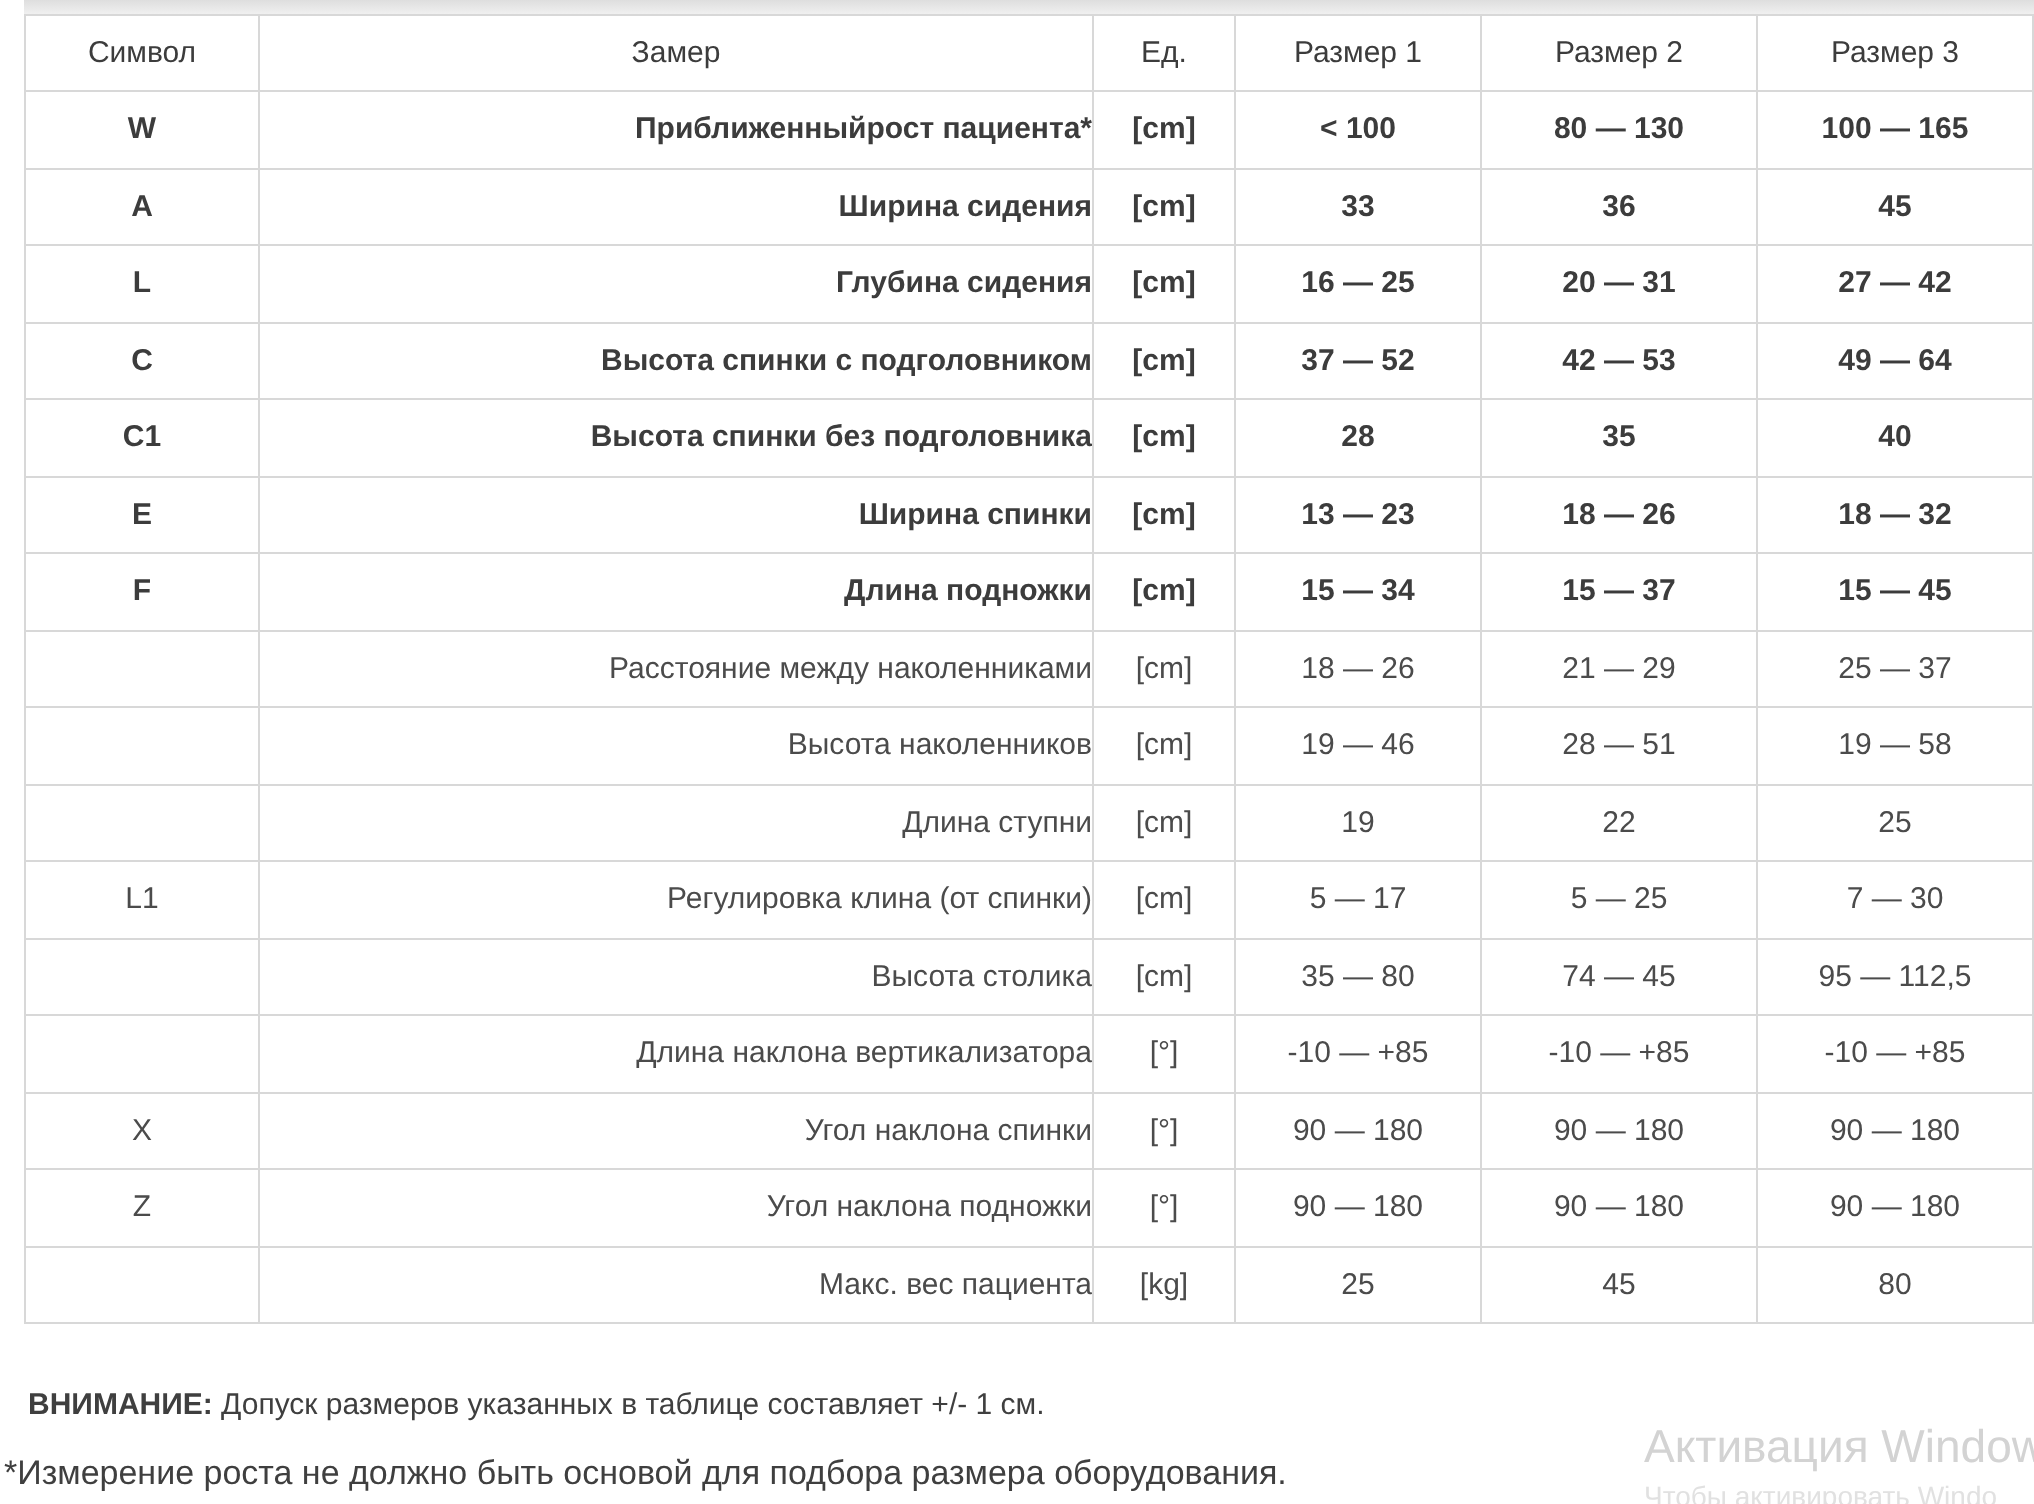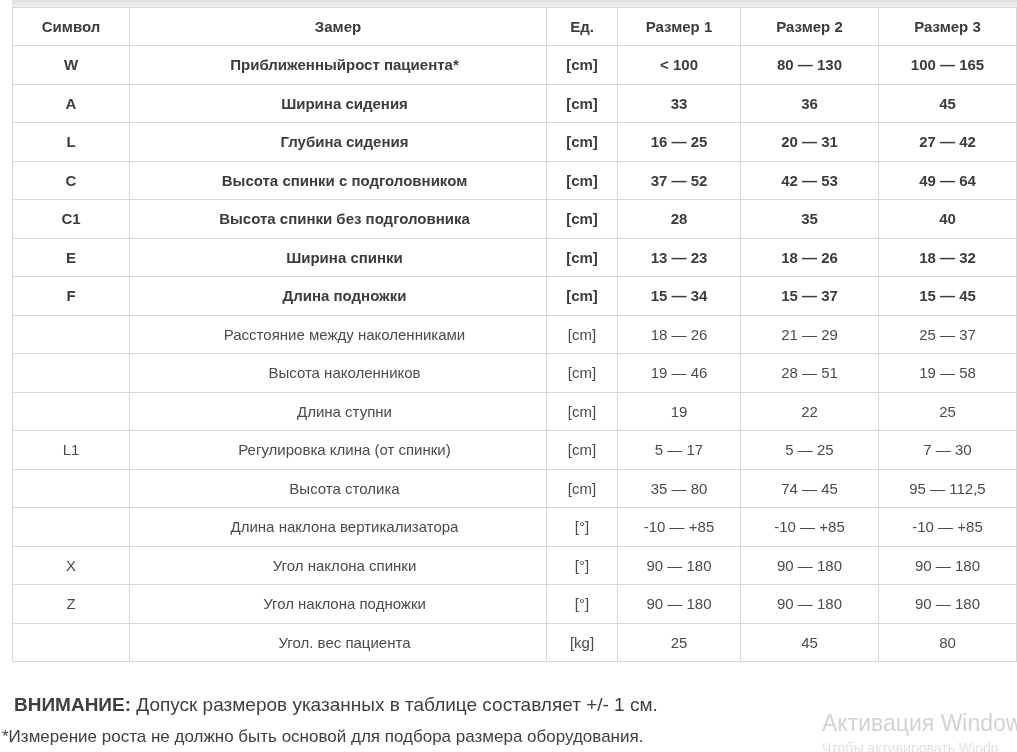--- a/index.html
+++ b/index.html
@@ -35,43 +35,43 @@
     border: 1px solid #d8d8d8;
     text-align: center;
     vertical-align: middle;
     font-size: 15px;
     padding: 0;
     overflow: hidden;
     white-space: nowrap;
   }
   .spec-table thead th {
     height: 37px;
-    font-weight: bold;
+    font-weight: normal;
     color: #3c3c3c;
   }
   .spec-table tbody td {
     height: 37.5px;
   }
   .spec-table td.name {
-    text-align: center;
+    text-align: right;
     padding-left: 13px;
   }
   .spec-table tr.bold td {
     font-weight: bold;
     color: #3c3c3c;
   }
   .spec-table tr.regular td {
     font-weight: normal;
     color: #4b4b4b;
   }
   .attention-note {
     position: absolute;
     left: 14px;
     top: 694px;
-    font-size: 19px;
+    font-size: 15px;
     color: #3f3f3f;
   }
   .attention-note .label {
     font-weight: bold;
   }
   .footnote {
     position: absolute;
     left: 2px;
     top: 727px;
     font-size: 17px;
@@ -251,21 +251,21 @@
         <td>Z</td>
         <td class="name">Угол наклона подножки</td>
         <td>[°]</td>
         <td>90 — 180</td>
         <td>90 — 180</td>
         <td>90 — 180</td>
         <td></td>
       </tr>
       <tr class="regular">
         <td></td>
-        <td class="name">Угол. вес пациента</td>
+        <td class="name">Макс. вес пациента</td>
         <td>[kg]</td>
         <td>25</td>
         <td>45</td>
         <td>80</td>
         <td></td>
       </tr>
     </tbody>
 </table>
 
 <div class="attention-note">

